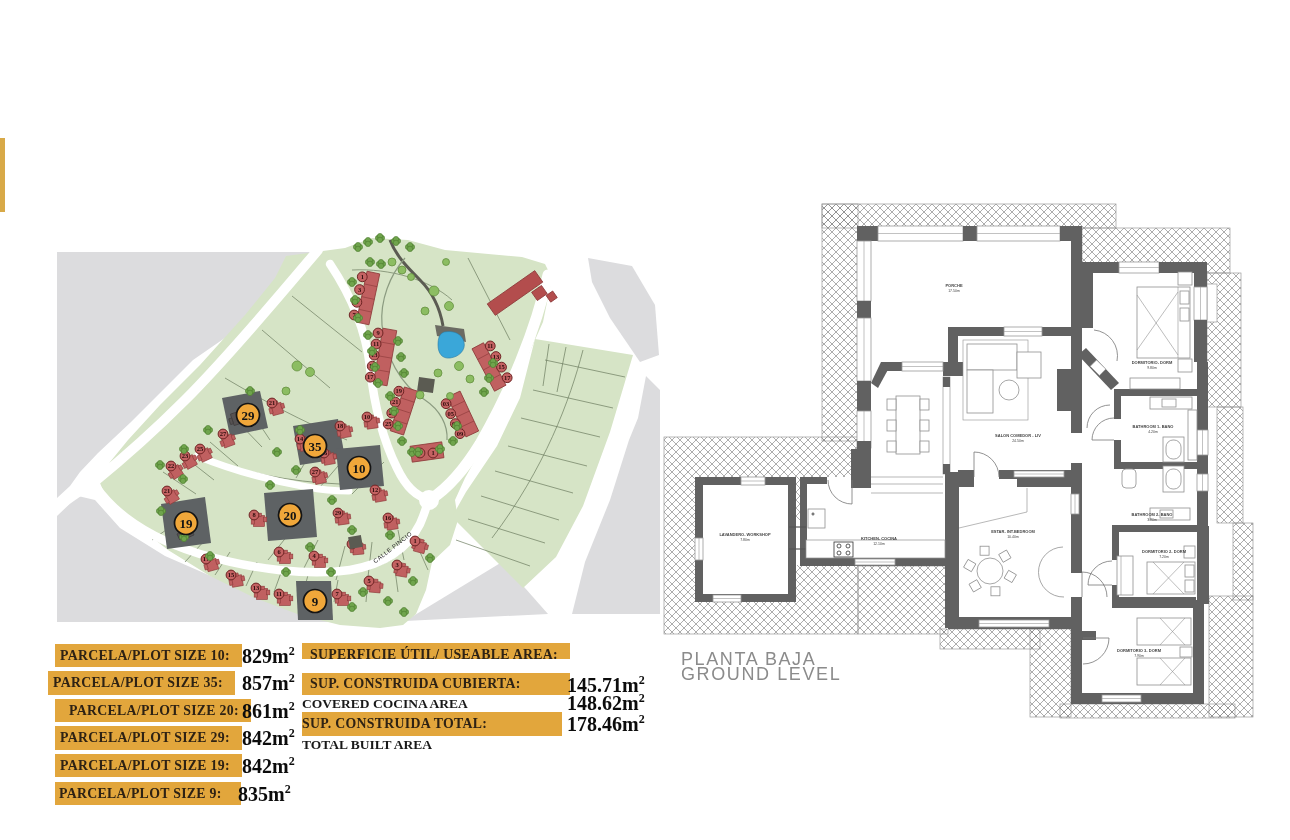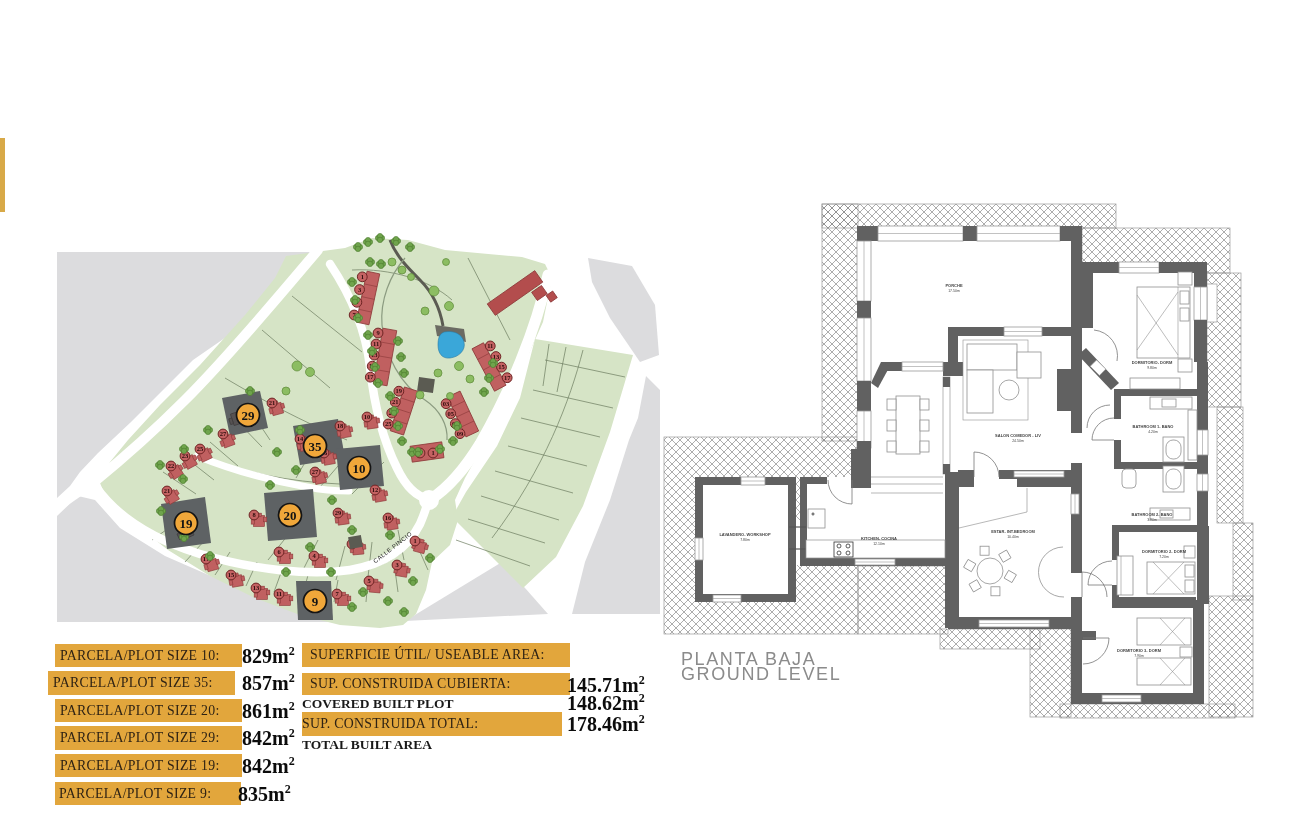--- a/index.html
+++ b/index.html
@@ -1,14 +1,14 @@
 <!DOCTYPE html>
 <html><head><meta charset="utf-8"><style>
 html,body{margin:0;padding:0;width:1290px;height:840px;background:#ffffff;font-family:"Liberation Sans",sans-serif;}
-.bar{position:absolute;background:#e2a63c;color:#2e2214;font-family:"Liberation Serif",serif;font-weight:normal;font-size:13.8px;letter-spacing:0.3px;white-space:nowrap;}
+.bar{position:absolute;background:#e2a63c;color:#2e2214;font-family:"Liberation Serif",serif;font-weight:bold;font-size:13.8px;letter-spacing:0.3px;white-space:nowrap;}
 .val{position:absolute;color:#0c0c0c;font-family:"Liberation Serif",serif;font-weight:bold;font-size:20px;}
 .sub{position:absolute;color:#191919;font-family:"Liberation Serif",serif;font-weight:bold;font-size:13.5px;}
 .hx{fill:url(#hx);stroke:#9a9a9a;stroke-width:0.7;}
 </style></head>
 <body>
 
 <div style="position:absolute;left:0;top:138px;width:4.5px;height:74px;background:#d8a948;"></div>
 <svg width="1290" height="840" viewBox="0 0 1290 840" style="position:absolute;left:0;top:0;">
 <defs>
 <pattern id="hx" width="8" height="8" patternUnits="userSpaceOnUse">
@@ -1296,33 +1296,33 @@
 </svg>
 
 <div style="position:absolute;left:681px;top:652px;color:#8b8b8b;font-size:18px;letter-spacing:1.6px;line-height:15px;">PLANTA BAJA<br>GROUND LEVEL</div>
 
 <div class="bar" style="left:55px;top:643.5px;width:182px;height:23.5px;line-height:23.5px;padding-left:5px;">PARCELA/PLOT SIZE 10:</div>
 <div class="val" style="left:242px;top:643.5px;">829<span style="letter-spacing:0">m</span><sup style="font-size:12px;">2</sup></div>
 
 <div class="bar" style="left:48px;top:671.1px;width:182px;height:23.5px;line-height:23.5px;padding-left:5px;">PARCELA/PLOT SIZE 35:</div>
 <div class="val" style="left:242px;top:671.1px;">857<span style="letter-spacing:0">m</span><sup style="font-size:12px;">2</sup></div>
 
-<div class="bar" style="left:55px;top:698.7px;width:182px;height:23.5px;line-height:23.5px;padding-left:5px;">PARCELA/PLOT SIZE 20:</div>
+<div class="bar" style="left:55px;top:698.7px;width:182px;height:23.5px;line-height:23.5px;padding-left:14px;">PARCELA/PLOT SIZE 20:</div>
 <div class="val" style="left:242px;top:698.7px;">861<span style="letter-spacing:0">m</span><sup style="font-size:12px;">2</sup></div>
 
 <div class="bar" style="left:55px;top:726.3px;width:182px;height:23.5px;line-height:23.5px;padding-left:5px;">PARCELA/PLOT SIZE 29:</div>
 <div class="val" style="left:242px;top:726.3px;">842<span style="letter-spacing:0">m</span><sup style="font-size:12px;">2</sup></div>
 
 <div class="bar" style="left:55px;top:753.9px;width:182px;height:23.5px;line-height:23.5px;padding-left:5px;">PARCELA/PLOT SIZE 19:</div>
 <div class="val" style="left:242px;top:753.9px;">842<span style="letter-spacing:0">m</span><sup style="font-size:12px;">2</sup></div>
 
 <div class="bar" style="left:55px;top:781.5px;width:182px;height:23.5px;line-height:23.5px;padding-left:4px;">PARCELA/PLOT SIZE 9:</div>
 <div class="val" style="left:238px;top:781.5px;">835<span style="letter-spacing:0">m</span><sup style="font-size:12px;">2</sup></div>
 
-<div class="bar" style="left:302px;top:643px;width:260px;height:24px;line-height:24px;padding-left:8px;">SUPERFICIE ÚTIL/ USEABLE AREA:</div>
+<div class="bar" style="left:302px;top:643px;width:260px;height:16px;line-height:24px;padding-left:8px;">SUPERFICIE ÚTIL/ USEABLE AREA:</div>
 <div class="val" style="left:567px;top:643px;margin-top:48px;">148.62<span>m</span><sup style="font-size:12px;">2</sup></div>
 
 <div class="bar" style="left:302px;top:673px;width:260px;height:22px;line-height:22px;padding-left:8px;">SUP. CONSTRUIDA CUBIERTA:</div>
 <div class="val" style="left:567px;top:673px;">145.71<span>m</span><sup style="font-size:12px;">2</sup></div>
-<div class="sub" style="left:302px;top:696px;">COVERED BUILT PLOT</div>
+<div class="sub" style="left:302px;top:696px;">COVERED COCINA AREA</div>
 
 <div class="bar" style="left:302px;top:712px;width:260px;height:24px;line-height:24px;">SUP. CONSTRUIDA TOTAL:</div>
 <div class="val" style="left:567px;top:712px;">178.46<span>m</span><sup style="font-size:12px;">2</sup></div>
 <div class="sub" style="left:302px;top:737px;">TOTAL BUILT AREA</div>
 </body></html>

